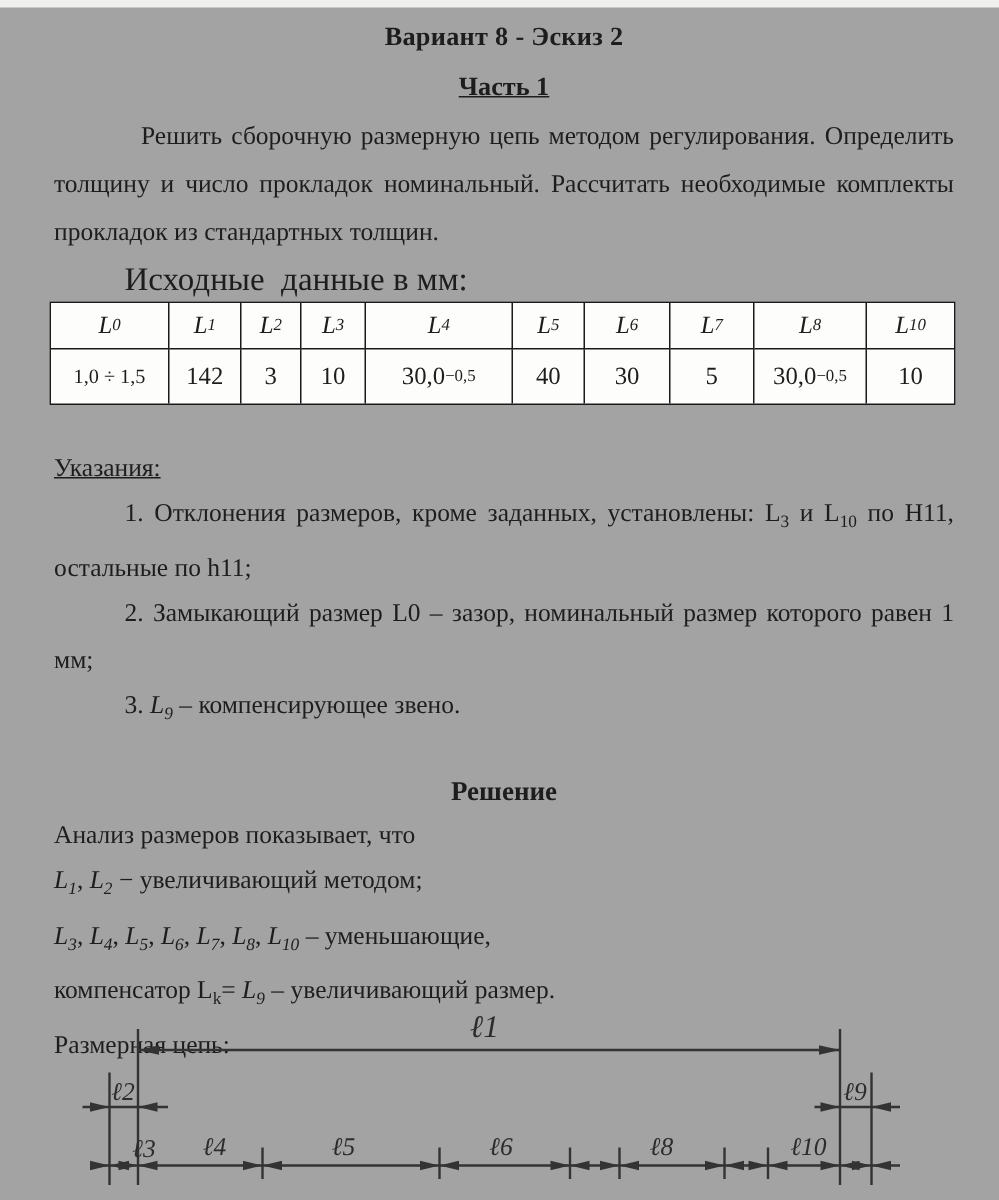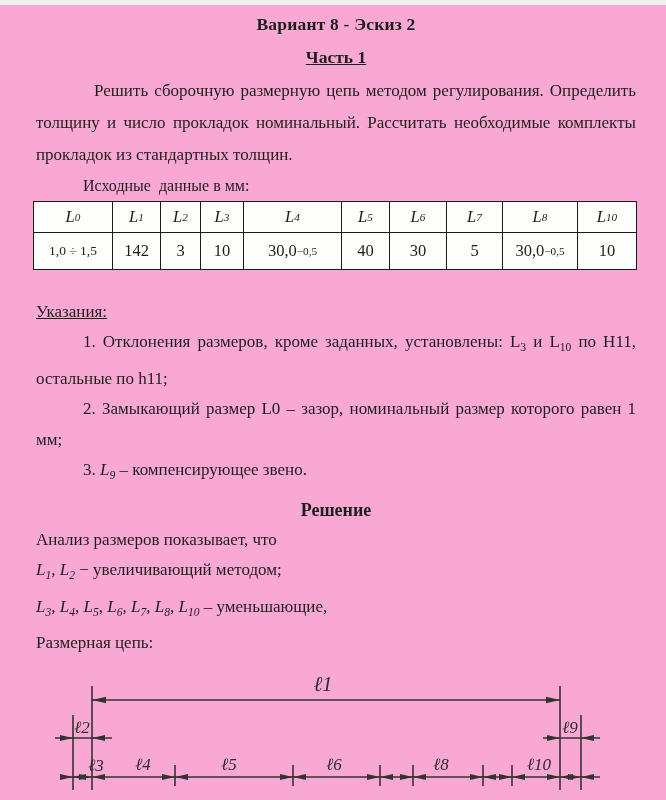--- a/index.html
+++ b/index.html
@@ -1,40 +1,40 @@
 <!DOCTYPE html>
 <html><head>
 <meta charset="utf-8">
 <style>
   html,body{margin:0;padding:0;}
   .doc{
     position:relative;
     width:666px;height:800px;
-    background:#f9a8d4;
+    background:#a3a3a3;
     overflow:hidden;
     font-family:"Liberation Serif", serif;
     color:#1d1d1d;
   }
   .topband{height:5px;background:#f0f0ee;}
   .content{padding:6px 30px 0 36px;}
   .title{
     font-size:17.5px;font-weight:bold;text-align:center;
     line-height:26px;letter-spacing:0.2px;
   }
   .subtitle{
     font-size:17.5px;font-weight:bold;text-align:center;
     line-height:26px;margin-top:7px;
   }
   .subtitle span{text-decoration:underline;text-align:right;}
   .para{
     font-size:17px;line-height:32px;text-align:justify;
     text-indent:58px;margin-top:5px;
   }
   .dataline{
-    font-size:16px;line-height:30px;text-indent:47px;
+    font-size:22px;line-height:30px;text-indent:47px;
     white-space:pre-wrap;
   }
   
   .dim-table{
     display:grid;
     grid-template-columns:79px 48px 40px 43px 98px 48px 57px 56px 75px 58px;
     border:1.6px solid #1a1a1a;
     width:602px;
     margin-left:-3px;
     background:#fdfdfc;
@@ -52,21 +52,21 @@
   .inst{margin-top:27px;}
   .inst-head{font-size:17px;line-height:30px;}
   .inst-head span{text-decoration:underline;}
   .inst-item{
     font-size:17px;line-height:30.5px;text-align:justify;
     text-indent:47px;
   }
   
   .sol-head{
     font-size:18px;font-weight:bold;text-align:center;
-    line-height:30px;margin-top:3px;
+    line-height:30px;margin-top:20px;
   }
   .sol-line{font-size:17px;line-height:30.5px;}
   
   .rt-i{font-style:italic;}
   .rt-s{font-size:0.68em;vertical-align:-0.35em;}
   .rt-is{font-style:italic;font-size:0.68em;vertical-align:-0.35em;}
   
   .diagram{position:absolute;left:0;top:652px;width:653px;height:148px;}
   .dim-label{
     font-family:"Liberation Serif", serif;
@@ -167,20 +167,21 @@
       <div class="inst-head"><span>Указания:</span></div>
       <div class="inst-item"><span>1.  Отклонения размеров, кроме заданных, установлены: L</span><span class="rt-s">3</span><span>  и  L</span><span class="rt-s">10</span><span>  по Н11, остальные по h11;</span></div>
       <div class="inst-item"><span>2. Замыкающий размер L0 – зазор, номинальный размер которого равен 1 мм;</span></div>
       <div class="inst-item"><span>3. </span><span class="rt-i">L</span><span class="rt-is">9</span><span> – компенсирующее звено.</span></div>
     </div>
 
     <div class="sol-head">Решение</div>
     <div class="sol-line"><span>Анализ размеров показывает, что</span></div>
     <div class="sol-line"><span class="rt-i">L</span><span class="rt-is">1</span><span>, </span><span class="rt-i">L</span><span class="rt-is">2</span><span> − увеличивающий методом;</span></div>
     <div class="sol-line"><span class="rt-i">L</span><span class="rt-is">3</span><span>, </span><span class="rt-i">L</span><span class="rt-is">4</span><span>, </span><span class="rt-i">L</span><span class="rt-is">5</span><span>, </span><span class="rt-i">L</span><span class="rt-is">6</span><span>, </span><span class="rt-i">L</span><span class="rt-is">7</span><span>, </span><span class="rt-i">L</span><span class="rt-is">8</span><span>, </span><span class="rt-i">L</span><span class="rt-is">10</span><span> – уменьшающие,</span></div>
+    <div class="sol-line"><span>компенсатор L</span><span class="rt-s">k</span><span>= </span><span class="rt-i">L</span><span class="rt-is">9</span><span> – увеличивающий размер.</span></div>
     <div class="sol-line"><span>Размерная цепь:</span></div>
   </div>
 
   <div class="diagram">
     <svg id="dim-svg" width="666" height="148" viewBox="0 652 666 148" xmlns="http://www.w3.org/2000/svg">
       <g stroke="#333" stroke-width="1.6" fill="none">
 
         <line x1="92" y1="686" x2="92" y2="790"></line>
         <line x1="73" y1="715" x2="73" y2="790"></line>
         <line x1="560" y1="686" x2="560" y2="790"></line>

